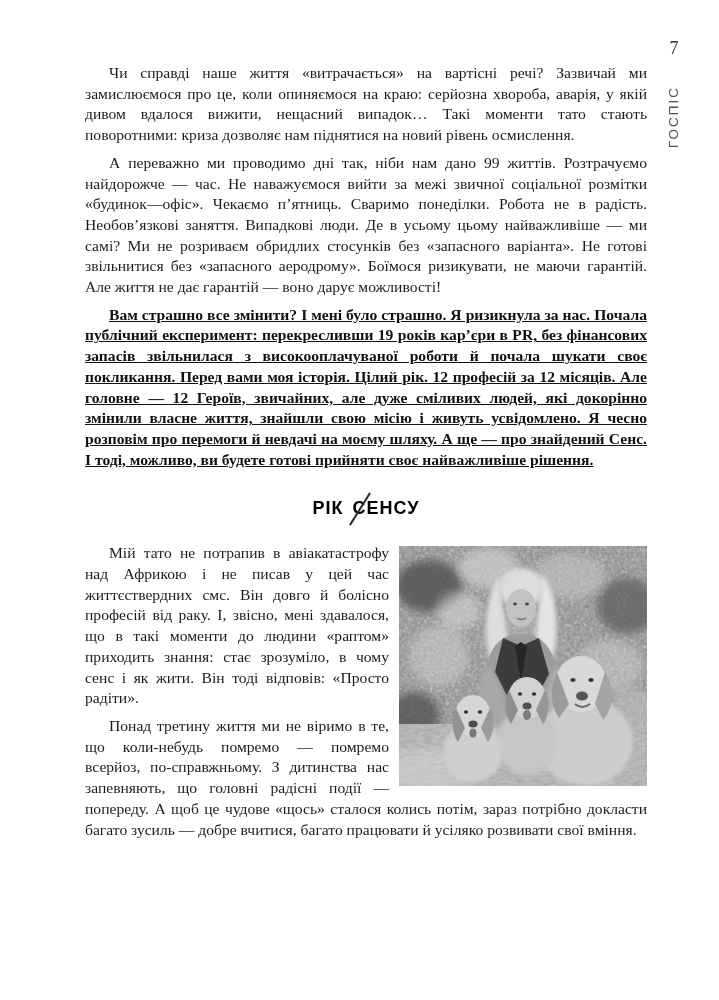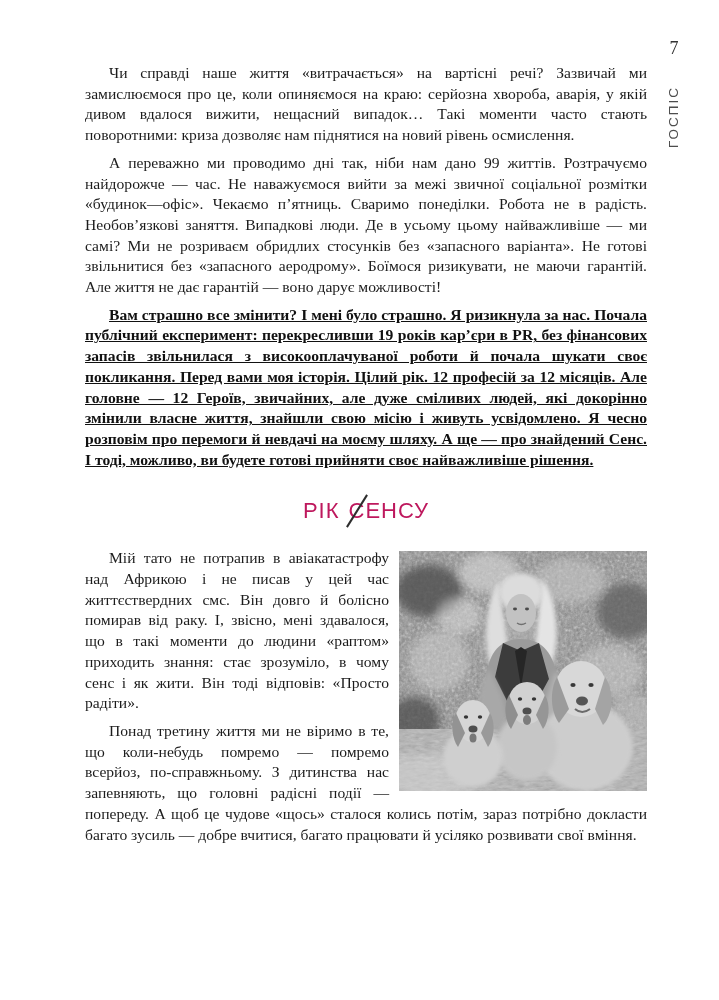--- a/index.html
+++ b/index.html
@@ -56,24 +56,24 @@
   p.body-p.bold {
     margin-top: 7px;
     font-weight: bold;
     color: #111111;
     text-decoration: underline;
   }
   h2.chapter-heading {
     margin: 28px 0 24px 0;
     text-align: center;
     font-family: "Liberation Sans", sans-serif;
-    font-weight: 400;
-    font-size: 22px;
+    font-weight: 700;
+    font-size: 18px;
     letter-spacing: 1px;
-    color: #be185d;
+    color: #000000;
   }
   h2.chapter-heading .w1 { margin-right: 9px; }
   h2.chapter-heading .struck {
     position: relative;
     display: inline-block;
   }
   h2.chapter-heading .struck::after {
     content: "";
     position: absolute;
     left: 50%;
@@ -100,21 +100,21 @@
 <body>
 
 <div class="page">
 
   <div class="page-number">7</div>
 
   <div class="side-header">ГОСПІС</div>
 
   <div class="content">
 
-    <p class="body-p">Чи справді наше життя «витрачається» на вартісні речі? Зазвичай ми замислюємося про це, коли опиняємося на краю: серйозна хвороба, аварія, у якій дивом вдалося вижити, нещасний випадок… Такі моменти часто стають поворотними: криза дозволяє нам піднятися на новий рівень осмислення.</p>
+    <p class="body-p">Чи справді наше життя «витрачається» на вартісні речі? Зазвичай ми замислюємося про це, коли опиняємося на краю: серйозна хвороба, аварія, у якій дивом вдалося вижити, нещасний випадок… Такі моменти тато стають поворотними: криза дозволяє нам піднятися на новий рівень осмислення.</p>
 
     <p class="body-p">А переважно ми проводимо дні так, ніби нам дано 99 життів. Розтрачуємо найдорожче — час. Не наважуємося вийти за межі звичної соціальної розмітки «будинок—офіс». Чекаємо п’ятниць. Сваримо понеділки. Робота не в радість. Необов’язкові заняття. Випадкові люди. Де в усьому цьому найважливіше — ми самі? Ми не розриваєм обридлих стосунків без «запасного варіанта». Не готові звільнитися без «запасного аеродрому». Боїмося ризикувати, не маючи гарантій. Але життя не дає гарантій — воно дарує можливості!</p>
 
     <p class="body-p bold">Вам страшно все змінити? І мені було страшно. Я ризикнула за нас. Почала публічний експеримент: перекресливши 19 років кар’єри в PR, без фінансових запасів звільнилася з високооплачуваної роботи й почала шукати своє покликання. Перед вами моя історія. Цілий рік. 12 професій за 12 місяців. Але головне — 12 Героїв, звичайних, але дуже сміливих людей, які докорінно змінили власне життя, знайшли свою місію і живуть усвідомлено. Я чесно розповім про перемоги й невдачі на моєму шляху. А ще — про знайдений Сенс. І тоді, можливо, ви будете готові прийняти своє найважливіше рішення.</p>
 
     <h2 class="chapter-heading"><span class="w1">РІК</span><span class="struck">С</span><span>ЕНСУ</span></h2>
 
     <div class="photo-wrap">
 
       <figure class="photo" role="img" aria-label="Чорно-біле фото: людина з довгим світлим волоссям обіймає трьох собак-спанієлів на тлі квітучих кущів">
@@ -198,21 +198,21 @@
             <path d="M57,162 C51,172 53,188 59,196 L66,182 Z" fill="#939393"></path>
             <path d="M91,162 C97,172 95,188 89,196 L82,182 Z" fill="#9a9a9a"></path>
             <ellipse cx="67" cy="166" rx="2.2" ry="1.8" fill="#333333"></ellipse>
             <ellipse cx="81" cy="166" rx="2.2" ry="1.8" fill="#333333"></ellipse>
             <ellipse cx="74" cy="178" rx="4.5" ry="3.5" fill="#4e4e4e"></ellipse>
             <ellipse cx="74" cy="187" rx="3.5" ry="4.5" fill="#787878"></ellipse>
           </g>
         </svg>
       </figure>
 
-      <p class="body-p">Мій тато не потрапив в авіакатастрофу над Африкою і не писав у цей час життєствердних смс. Він довго й болісно помирав від раку. І, звісно, мені здавалося, що в такі моменти до людини «раптом» приходить знання: стає зрозуміло, в чому сенс і як жити. Він тоді відповів: «Просто радіти».</p>
+      <p class="body-p">Мій тато не потрапив в авіакатастрофу над Африкою і не писав у цей час життєствердних смс. Він довго й болісно професій від раку. І, звісно, мені здавалося, що в такі моменти до людини «раптом» приходить знання: стає зрозуміло, в чому сенс і як жити. Він тоді відповів: «Просто радіти».</p>
 
       <p class="body-p">Понад третину життя ми не віримо в те, що коли-небудь помремо — помремо всерйоз, по-справжньому. З дитинства нас запевняють, що головні радісні події — попереду. А щоб це чудове «щось» сталося колись потім, зараз потрібно докласти багато зусиль — добре вчитися, багато працювати й усіляко розвивати свої вміння.</p>
 
       <div class="clear"></div>
     </div>
 
   </div>
 </div>
 
 </body></html>

